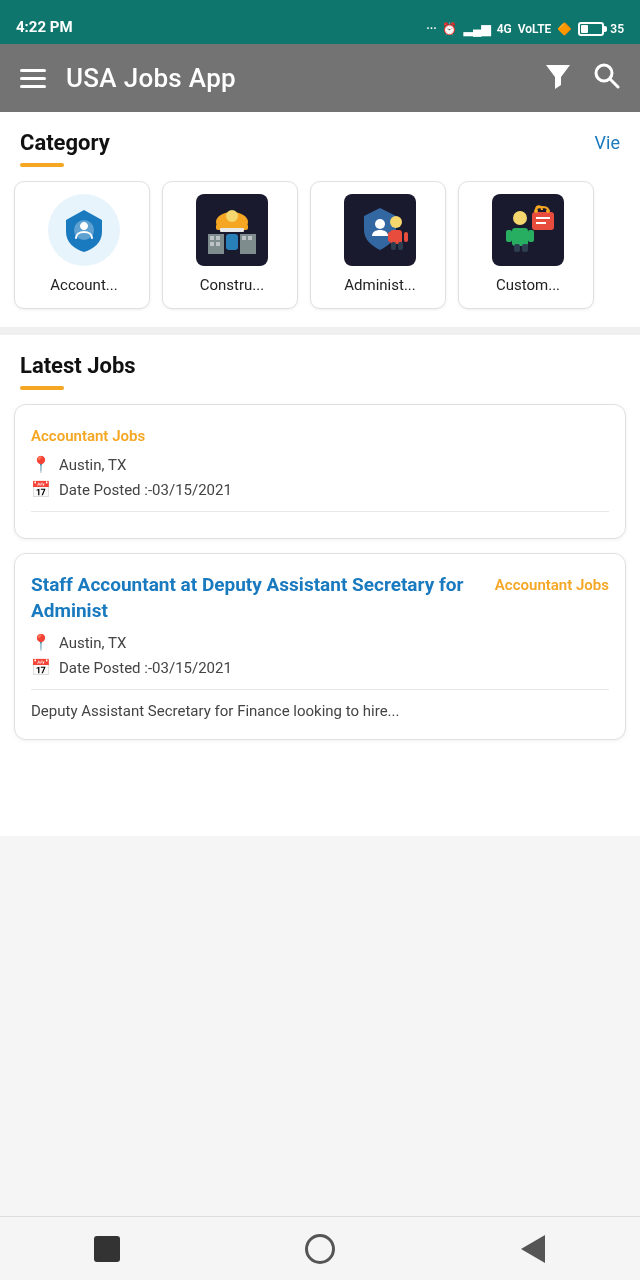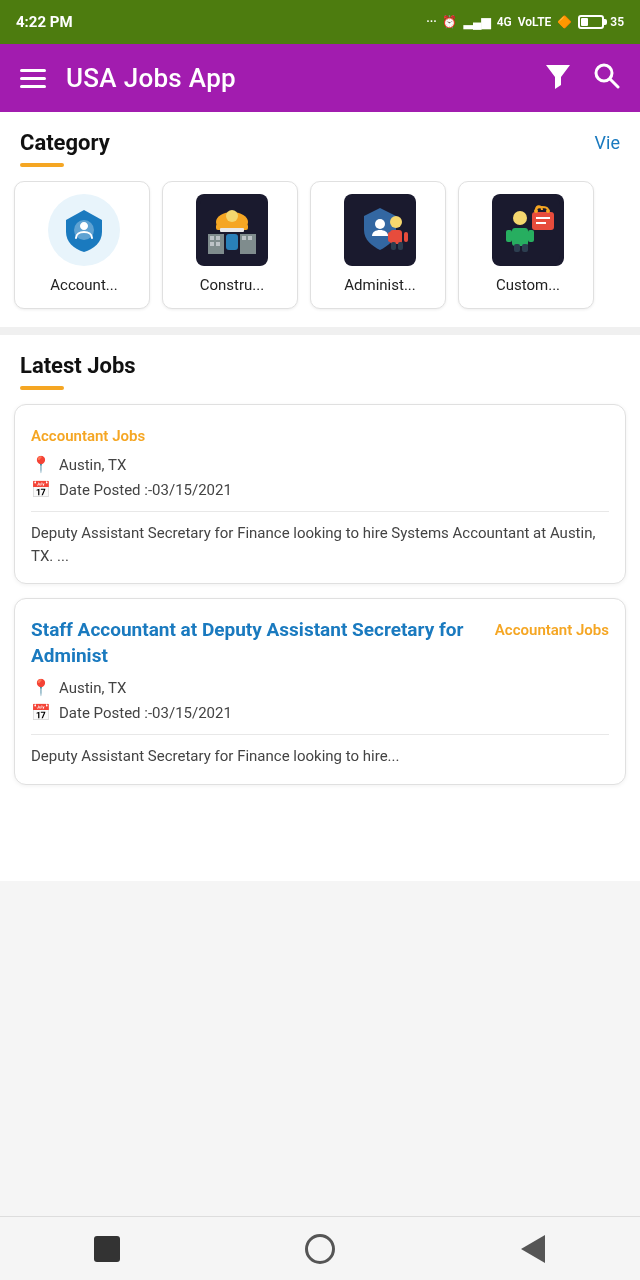--- a/index.html
+++ b/index.html
@@ -7,25 +7,25 @@
     body {
       width: 640px;
       min-height: 1280px;
       font-family: 'Roboto', Arial, sans-serif;
       background: #f5f5f5;
       overflow-x: hidden;
     }
 
     
     .status-bar {
-      background: #4d7c0f;
+      background: #0f766e;
       color: white;
       display: flex;
       justify-content: space-between;
-      align-items: center;
+      align-items: flex-end;
       padding: 8px 16px;
       height: 44px;
       font-size: 14px;
       font-weight: 600;
     }
     .status-bar-left { font-size: 15px; font-weight: 700; }
     .status-bar-right {
       display: flex;
       align-items: center;
       gap: 6px;
@@ -54,21 +54,21 @@
     }
     .battery-fill {
       background: white;
       height: 100%;
       width: 35%;
       border-radius: 1px;
     }
 
     
     .header {
-      background: #a21caf;
+      background: #737373;
       color: white;
       display: flex;
       align-items: center;
       padding: 0 20px;
       height: 68px;
     }
     .header-menu {
       display: flex;
       flex-direction: column;
       gap: 5px;
@@ -461,21 +461,20 @@
           <span>Austin, TX</span>
         </div>
         <div class="job-meta-item">
           <span class="meta-icon">📅</span>
           <span>
             <span>Date Posted :-</span><span>03/15/2021</span>
           </span>
         </div>
       </div>
       <div class="job-divider"></div>
-      <p class="job-description">Deputy Assistant Secretary for Finance looking to hire Systems Accountant at Austin, TX. ...</p>
     </div>
 
     <div class="job-card">
       <div class="job-card-top">
         <span class="job-title">Staff Accountant at Deputy Assistant Secretary for Administ</span>
         <span class="job-category-badge">Accountant Jobs</span>
       </div>
       <div class="job-meta">
         <div class="job-meta-item">
           <span class="meta-icon">📍</span>

